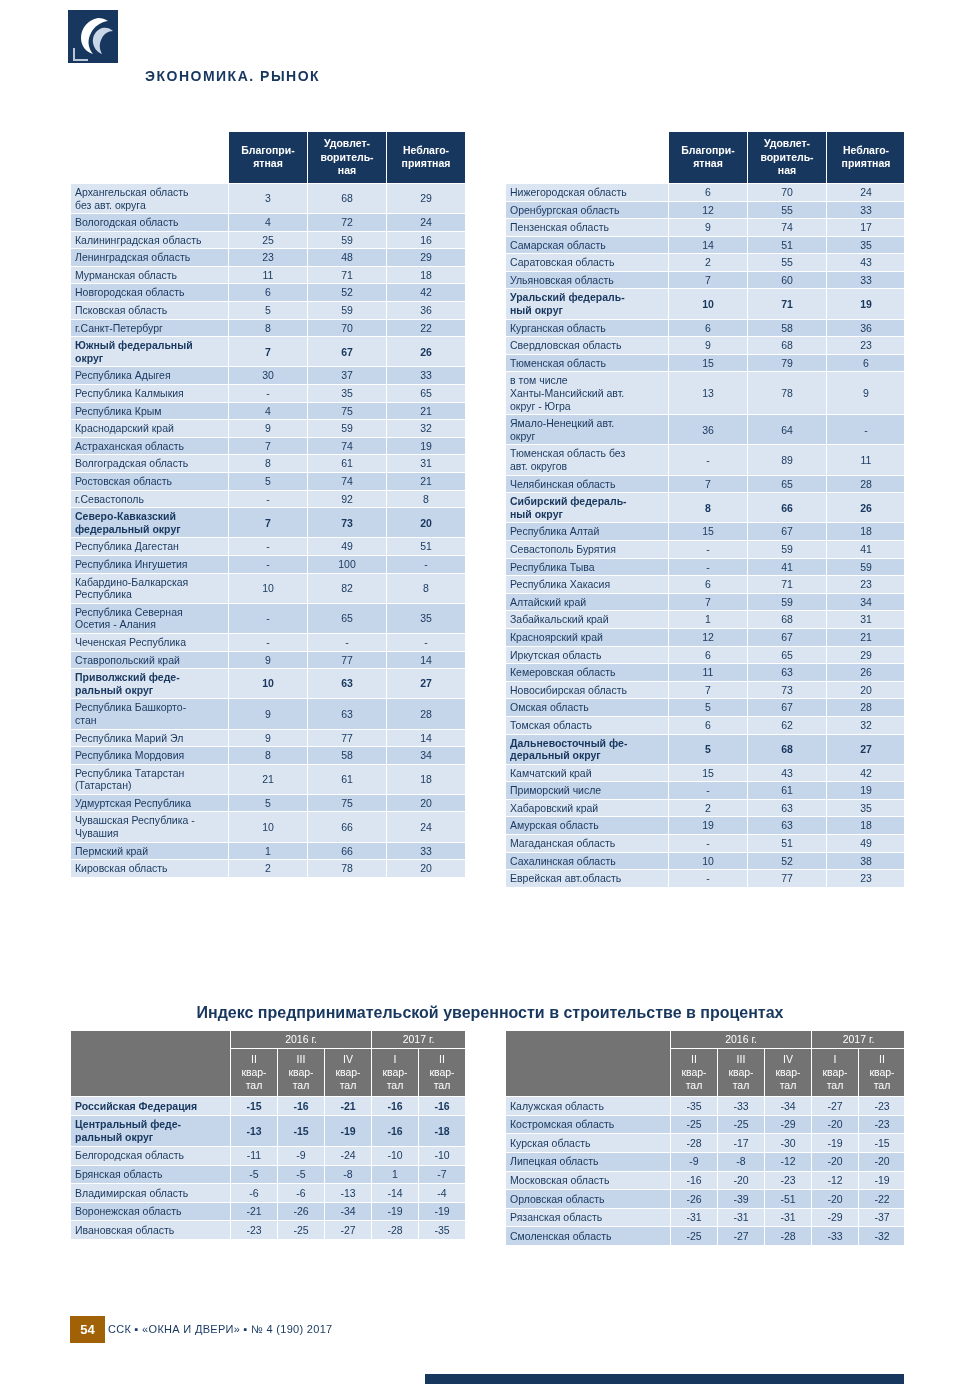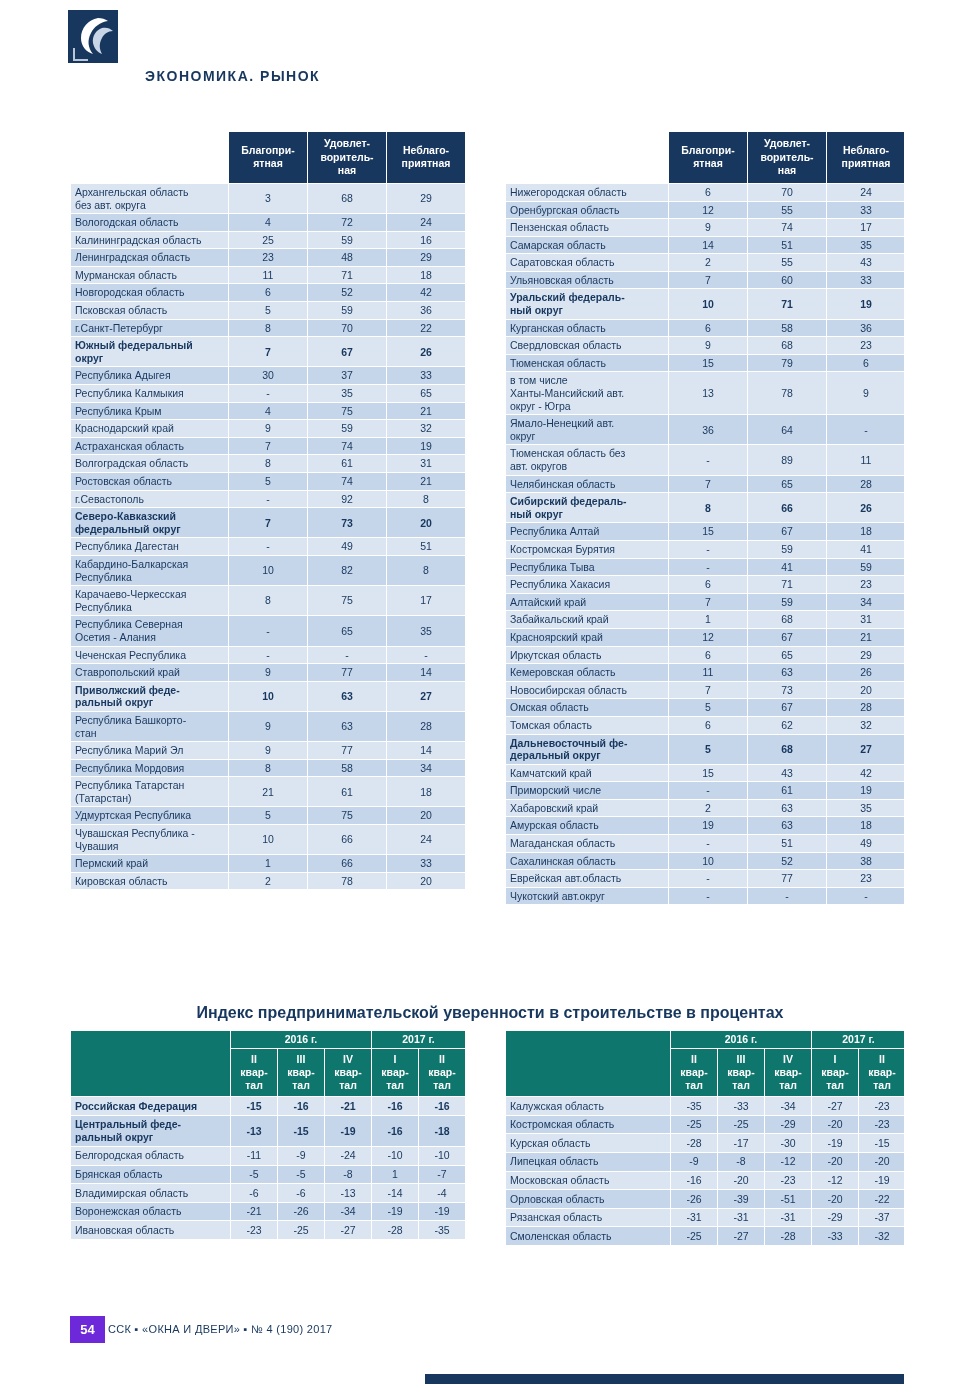--- a/index.html
+++ b/index.html
@@ -31,33 +31,33 @@
   tr.bold-row td { font-weight:bold; }
 
   
   .index-title { position:absolute; top:1004px; left:0; width:980px;
     text-align:center; font-size:16px; font-weight:bold; color:#17375e; }
 
   
   .index-table { position:absolute; font-size:10.5px; }
   .index-table.left-pos  { left:70px;  top:1030px; width:395px; }
   .index-table.right-pos { left:505px; top:1030px; width:400px; }
-  .index-table th { background:#0f766e; color:#fff; font-weight:bold;
+  .index-table th { background:#737373; color:#fff; font-weight:normal;
     font-size:10.5px; line-height:1.25; white-space:pre-line; text-align:center;
     vertical-align:middle; padding:2px; border:1px solid #ffffff; }
   .index-table th.year-cell { height:18px; }
   .index-table th.quarter-cell { height:48px; }
   .index-table td { border:1px solid #ffffff; padding:2.5px 4px; line-height:1.2;
     vertical-align:middle; color:#17375e; }
   .index-table td.label-cell { text-align:left; white-space:pre-line; }
   .index-table td.value-cell { text-align:center; }
 
   
   .footer-num { position:absolute; left:70px; top:1316px; width:35px; height:27px;
-    background:#6d28d9; color:#fff; font-weight:bold; font-size:13px;
+    background:#a16207; color:#fff; font-weight:bold; font-size:13px;
     display:flex; align-items:center; justify-content:center; }
   .footer-text { position:absolute; left:108px; top:1323px; font-size:11px;
     color:#17375e; letter-spacing:0.3px; }
   .bottom-bar { position:absolute; left:425px; right:0; bottom:1px; height:10px;
     background:#17375e; }
 </style>
 </head>
 <body>
 
 <div class="page">
@@ -204,32 +204,31 @@
           <td class="value-cell">73</td>
           <td class="value-cell">20</td>
         </tr>
         <tr>
           <td class="label-cell">Республика Дагестан</td>
           <td class="value-cell">-</td>
           <td class="value-cell">49</td>
           <td class="value-cell">51</td>
         </tr>
         <tr>
+          <td class="label-cell">Республика Ингушетия</td>
+          <td class="value-cell">-</td>
+          <td class="value-cell">100</td>
+          <td class="value-cell">-</td>
+        </tr>
+        <tr>
           <td class="label-cell">Кабардино-Балкарская
 Республика</td>
           <td class="value-cell">10</td>
           <td class="value-cell">82</td>
           <td class="value-cell">8</td>
-        </tr>
-        <tr>
-          <td class="label-cell">Карачаево-Черкесская
-Республика</td>
-          <td class="value-cell">8</td>
-          <td class="value-cell">75</td>
-          <td class="value-cell">17</td>
         </tr>
         <tr>
           <td class="label-cell">Республика Северная
 Осетия - Алания</td>
           <td class="value-cell">-</td>
           <td class="value-cell">65</td>
           <td class="value-cell">35</td>
         </tr>
         <tr>
           <td class="label-cell">Чеченская Республика</td>
@@ -420,21 +419,21 @@
           <td class="value-cell">66</td>
           <td class="value-cell">26</td>
         </tr>
         <tr>
           <td class="label-cell">Республика Алтай</td>
           <td class="value-cell">15</td>
           <td class="value-cell">67</td>
           <td class="value-cell">18</td>
         </tr>
         <tr>
-          <td class="label-cell">Костромская Бурятия</td>
+          <td class="label-cell">Севастополь Бурятия</td>
           <td class="value-cell">-</td>
           <td class="value-cell">59</td>
           <td class="value-cell">41</td>
         </tr>
         <tr>
           <td class="label-cell">Республика Тыва</td>
           <td class="value-cell">-</td>
           <td class="value-cell">41</td>
           <td class="value-cell">59</td>
         </tr>
@@ -533,26 +532,20 @@
           <td class="label-cell">Сахалинская область</td>
           <td class="value-cell">10</td>
           <td class="value-cell">52</td>
           <td class="value-cell">38</td>
         </tr>
         <tr>
           <td class="label-cell">Еврейская авт.область</td>
           <td class="value-cell">-</td>
           <td class="value-cell">77</td>
           <td class="value-cell">23</td>
-        </tr>
-        <tr>
-          <td class="label-cell">Чукотский авт.округ</td>
-          <td class="value-cell">-</td>
-          <td class="value-cell">-</td>
-          <td class="value-cell">-</td>
         </tr>
       </tbody>
   </table>
 
   <div class="index-title">Индекс предпринимательской уверенности в строительстве в процентах</div>
 
   <table class="index-table left-pos">
     <colgroup>
         <col style="width:160px">
         <col style="width:47px">

